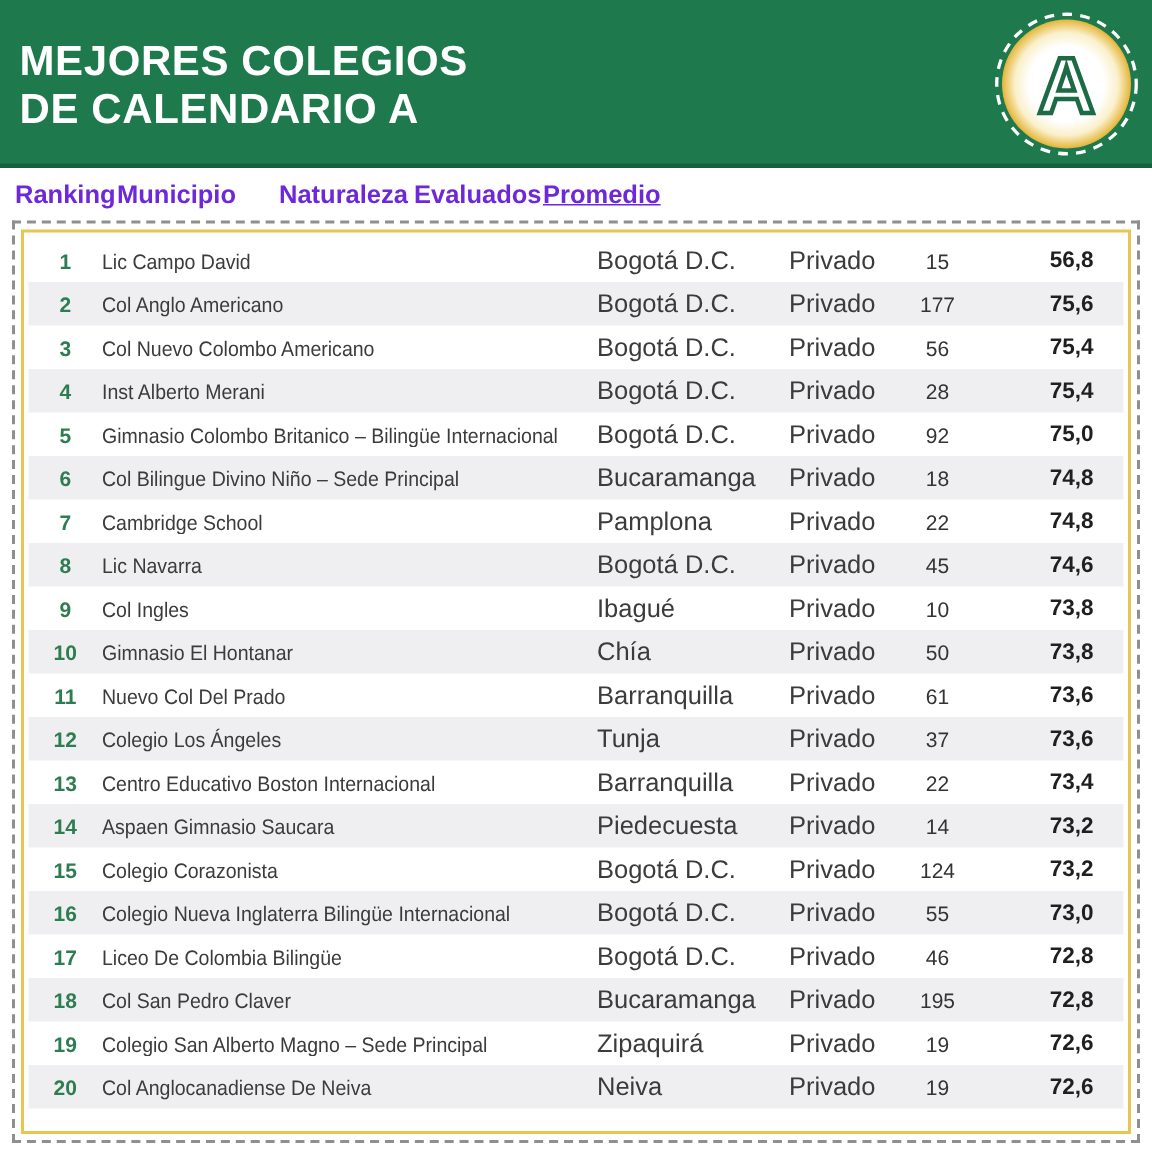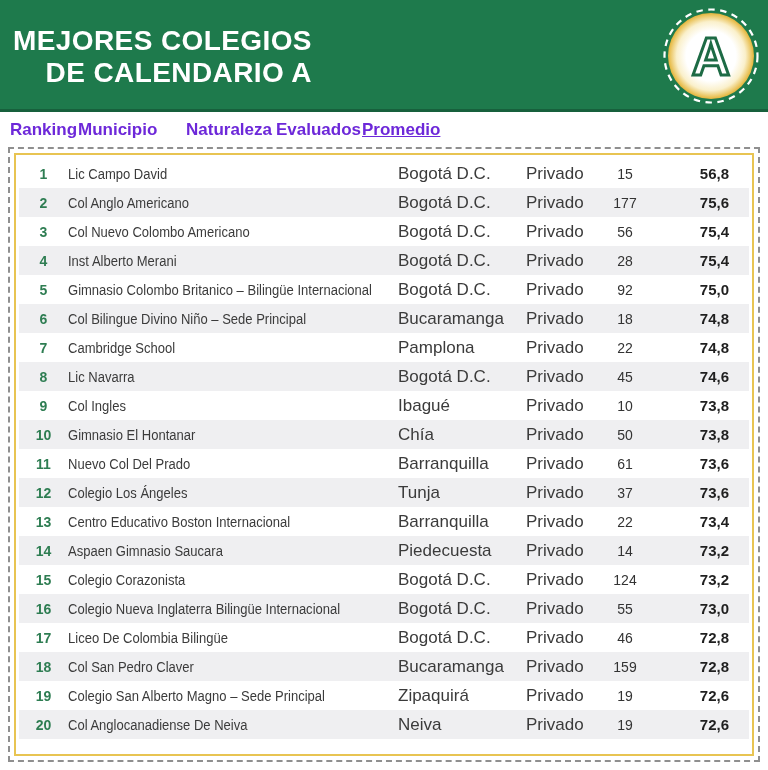--- a/index.html
+++ b/index.html
@@ -5,21 +5,20 @@
   html,body{margin:0;padding:0;}
   body{
     width:768px;height:770px;background:#ffffff;overflow:hidden;
     font-family:"Liberation Sans", sans-serif;
     -webkit-font-smoothing:antialiased;
   }
   .banner{
     position:relative;height:109px;
     background:var(--banner-green,#1e7a4c);
     border-bottom:3px solid var(--banner-green-dark,#17603c);
-    text-align:right;
   }
   .banner-title{
     position:absolute;left:13px;top:25px;
     color:#ffffff;font-weight:bold;font-size:28px;line-height:32px;letter-spacing:0.4px;
   }
   .badge{position:absolute;top:6px;right:7px;width:100px;height:100px;}
   .col-header{
     display:flex;align-items:center;height:35px;box-sizing:border-box;
     padding-left:10px;font-weight:bold;font-size:17px;color:#6d28d9;white-space:nowrap;
   }
@@ -238,21 +237,21 @@
     <span class="cell c-nat">Privado</span>
     <span class="cell c-eval">46</span>
     <span class="cell c-prom">72,8</span>
   </div>
 
   <div class="row">
     <span class="cell c-rank">18</span>
     <span class="cell c-name">Col San Pedro Claver</span>
     <span class="cell c-muni">Bucaramanga</span>
     <span class="cell c-nat">Privado</span>
-    <span class="cell c-eval">159</span>
+    <span class="cell c-eval">195</span>
     <span class="cell c-prom">72,8</span>
   </div>
 
   <div class="row">
     <span class="cell c-rank">19</span>
     <span class="cell c-name">Colegio San Alberto Magno – Sede Principal</span>
     <span class="cell c-muni">Zipaquirá</span>
     <span class="cell c-nat">Privado</span>
     <span class="cell c-eval">19</span>
     <span class="cell c-prom">72,6</span>

